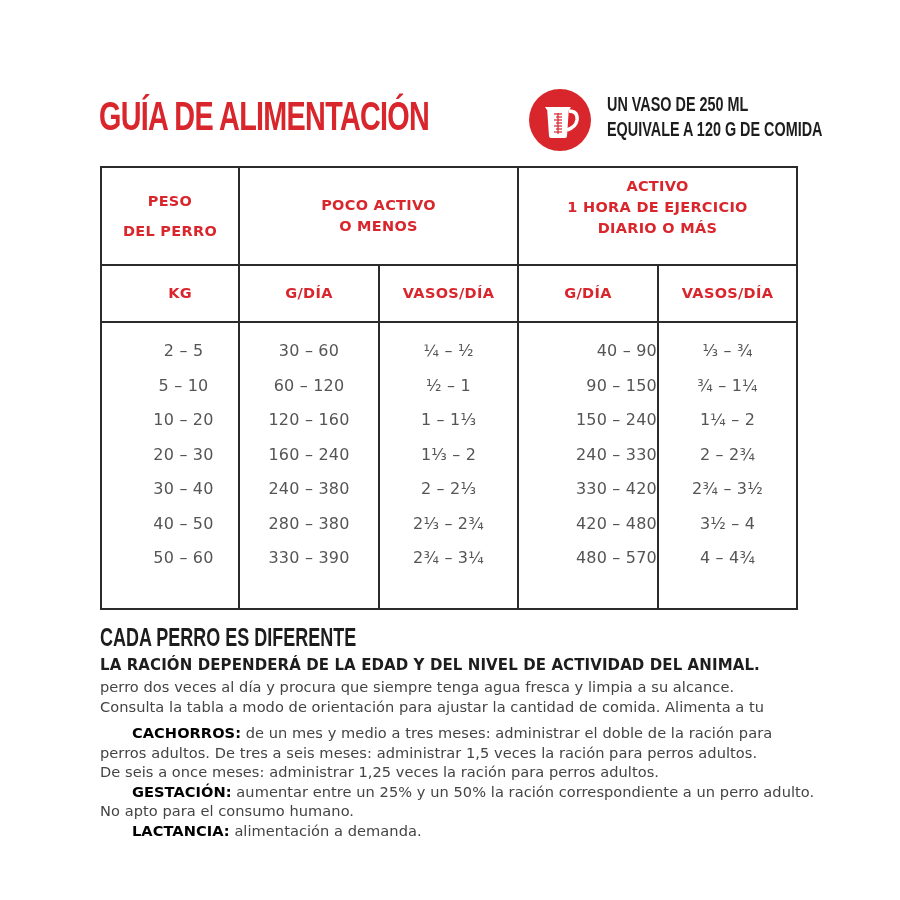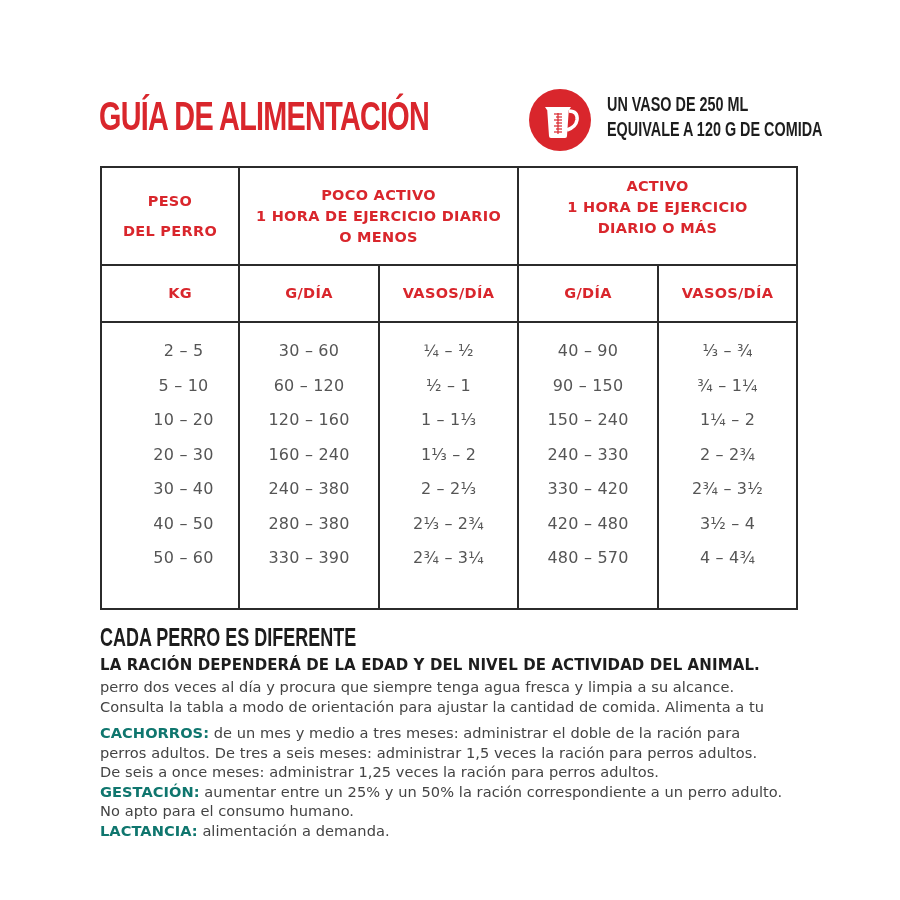--- a/index.html
+++ b/index.html
@@ -53,21 +53,21 @@
       line-height: 30px;
     }
     .lead {
       position: absolute; left: 100px; top: 656px; font-weight: bold; font-size: 15px;
       color: #1d1d1d; white-space: nowrap; letter-spacing: 0.1px;
     }
     .para {
       position: absolute; left: 100px; font-size: 14.6px; color: #444; line-height: 19.5px;
       white-space: nowrap; letter-spacing: 0.05px;
     }
-    .para b { color: #0f766e; font-weight: bold; }
+    .para b { color: #000000; font-weight: bold; margin-left: 32px; }
   </style>
 </head>
 <body>
 
 <div class="title">GUÍA DE ALIMENTACIÓN</div>
 
 <div class="cup-badge">
   <svg width="62" height="62" viewBox="0 0 62 62">
     <path d="M18 18 L40 18 L38 47 Q38 49 36 49 L22 49 Q20 49 20 47 Z" fill="#ffffff"></path>
     <path d="M40 22 Q49 22 48 31 Q47 38 38 41" fill="none" stroke="#ffffff" stroke-width="3.5"></path>
@@ -99,21 +99,20 @@
 
 <div class="hline" style="left:100px; top:264px; width:698px;"></div>
 <div class="hline" style="left:100px; top:321px; width:698px;"></div>
 
 <div class="hcell" style="left:102px; top:168px; width:136px; height:96px; flex-direction:column;gap:9px;">
   <div>PESO</div>
   <div>DEL PERRO</div>
 </div>
 <div class="hcell" style="left:240px; top:168px; width:277px; height:96px; flex-direction:column;">
   <div>POCO ACTIVO</div>
-  <div>1 HORA DE EJERCICIO DIARIO</div>
   <div>O MENOS</div>
 </div>
 <div class="hcell" style="left:519px; top:168px; width:277px; height:79px; flex-direction:column;">
   <div>ACTIVO</div>
   <div>1 HORA DE EJERCICIO</div>
   <div>DIARIO O MÁS</div>
 </div>
 
 <div class="hcell" style="left:102px; top:266px; width:156px; height:55px;">KG</div>
 <div class="hcell" style="left:240px; top:266px; width:138px; height:55px;">G/DÍA</div>
@@ -141,21 +140,21 @@
 </div>
 <div class="col" style="left:380px; width:137px;">
   <div class="v">¼ – ½</div>
   <div class="v">½ – 1</div>
   <div class="v">1 – 1⅓</div>
   <div class="v">1⅓ – 2</div>
   <div class="v">2 – 2⅓</div>
   <div class="v">2⅓ – 2¾</div>
   <div class="v">2¾ – 3¼</div>
 </div>
-<div class="col" style="left:519px; width:138px;">
+<div class="col" style="left:519px; width:138px;align-items:flex-end;">
   <div class="v">40 – 90</div>
   <div class="v">90 – 150</div>
   <div class="v">150 – 240</div>
   <div class="v">240 – 330</div>
   <div class="v">330 – 420</div>
   <div class="v">420 – 480</div>
   <div class="v">480 – 570</div>
 </div>
 <div class="col" style="left:659px; width:137px;">
   <div class="v">⅓ – ¾</div>

